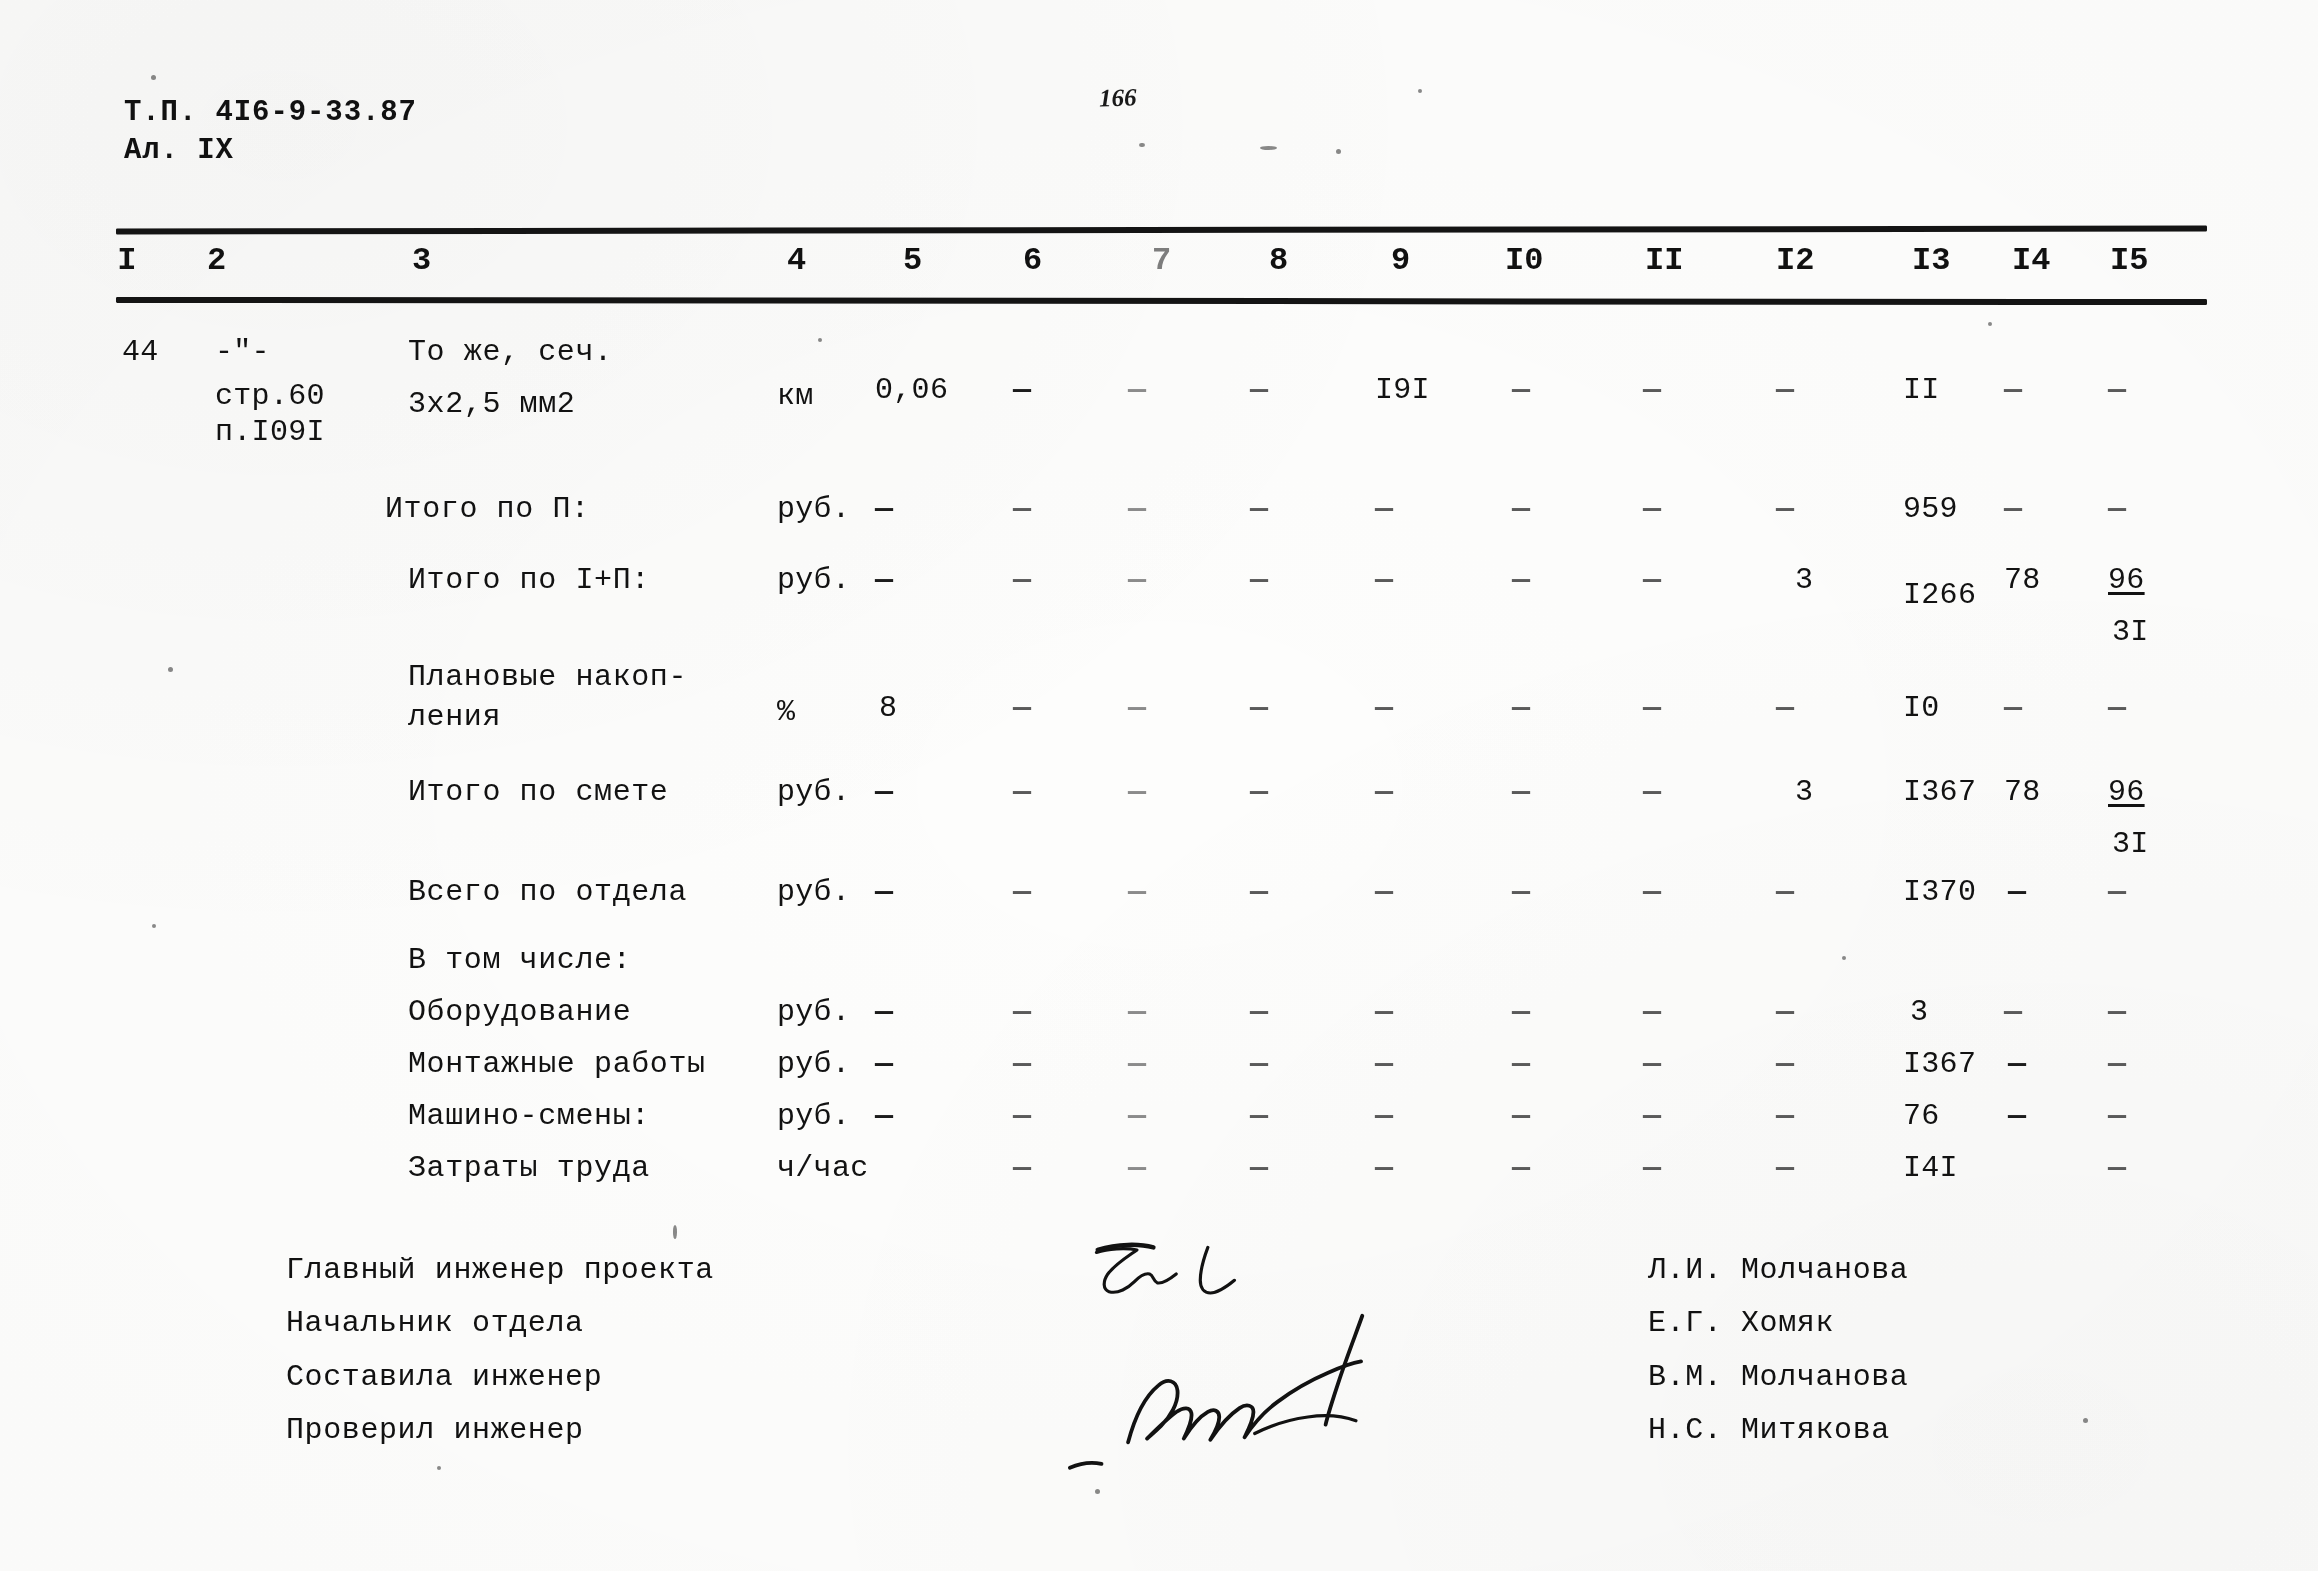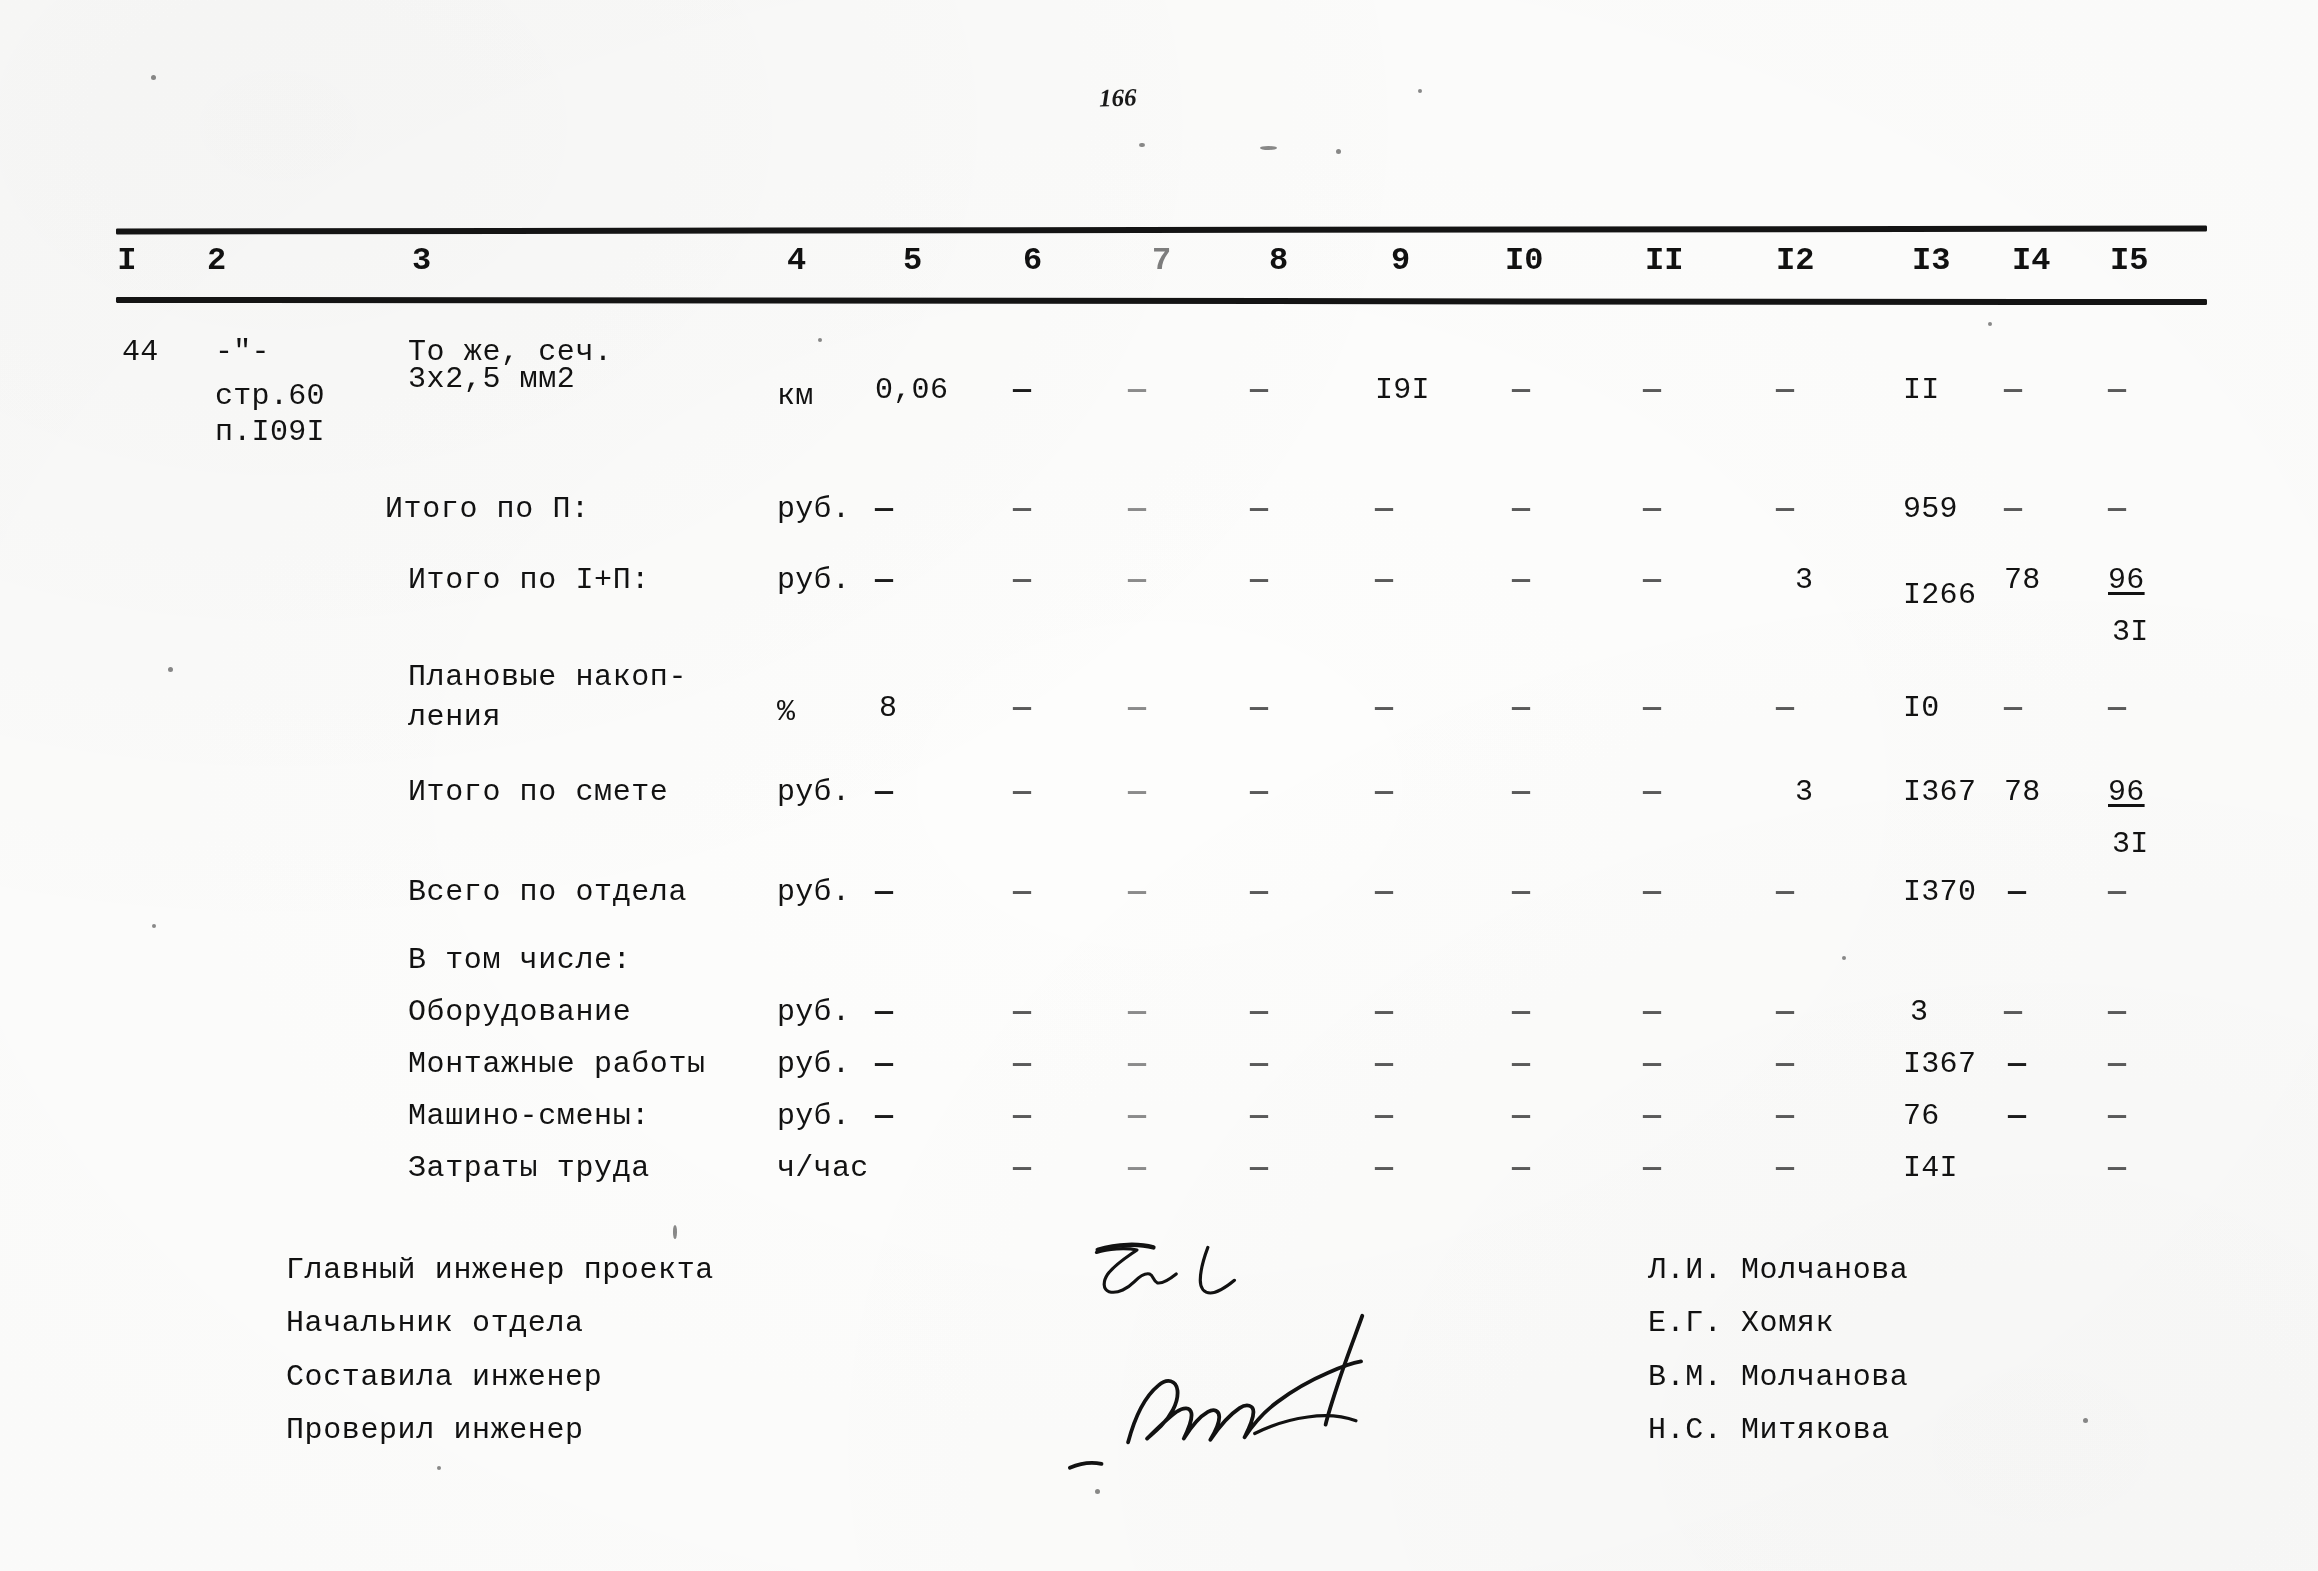--- a/index.html
+++ b/index.html
@@ -150,20 +150,22 @@
     opacity: 0.55;
   }
 </style>
 </head>
 <body>
 
 <div id="page">
 
   <div id="paper-tint"></div>
 
+  <div id="doc-code"><span>Т.П. 4I6-9-33.87</span>
+<span>Ал. IX</span></div>
 
   <div id="page-number">166</div>
 
   <div class="rule" id="rule-top"></div>
   <div class="rule" id="rule-bottom"></div>
 
   <div id="col-headers">
     <span class="colhead" style="left:1.3px">I</span>
     <span class="colhead" style="left:91px">2</span>
     <span class="colhead" style="left:296px">3</span>
@@ -181,21 +183,21 @@
     <span class="colhead" style="left:1994px">I5</span>
   </div>
 
   <div id="table-body">
 
     <span class="cell" style="left:122px; top:335px">44</span>
     <span class="cell" style="left:215px; top:335px">-"-</span>
     <span class="cell" style="left:215px; top:379px">стр.60</span>
     <span class="cell" style="left:215px; top:415px">п.I09I</span>
     <span class="cell label" style="left:408px; top:335px">То же, сеч.</span>
-    <span class="cell label" style="left:408px; top:362px">3х2,5 мм2</span>
+    <span class="cell label" style="left:408px; top:387px">3х2,5 мм2</span>
     <span class="cell" style="left:777px; top:379px">км</span>
     <span class="cell" style="left:875px; top:373px">0,06</span>
     <span class="cell dash" style="left:1013px; top:373px">—</span>
     <span class="cell vfaint" style="left:1128px; top:373px">—</span>
     <span class="cell faint" style="left:1250px; top:373px">—</span>
     <span class="cell" style="left:1375px; top:373px">I9I</span>
     <span class="cell faint" style="left:1512px; top:373px">—</span>
     <span class="cell faint" style="left:1643px; top:373px">—</span>
     <span class="cell faint" style="left:1776px; top:373px">—</span>
     <span class="cell" style="left:1903px; top:373px">II</span>

